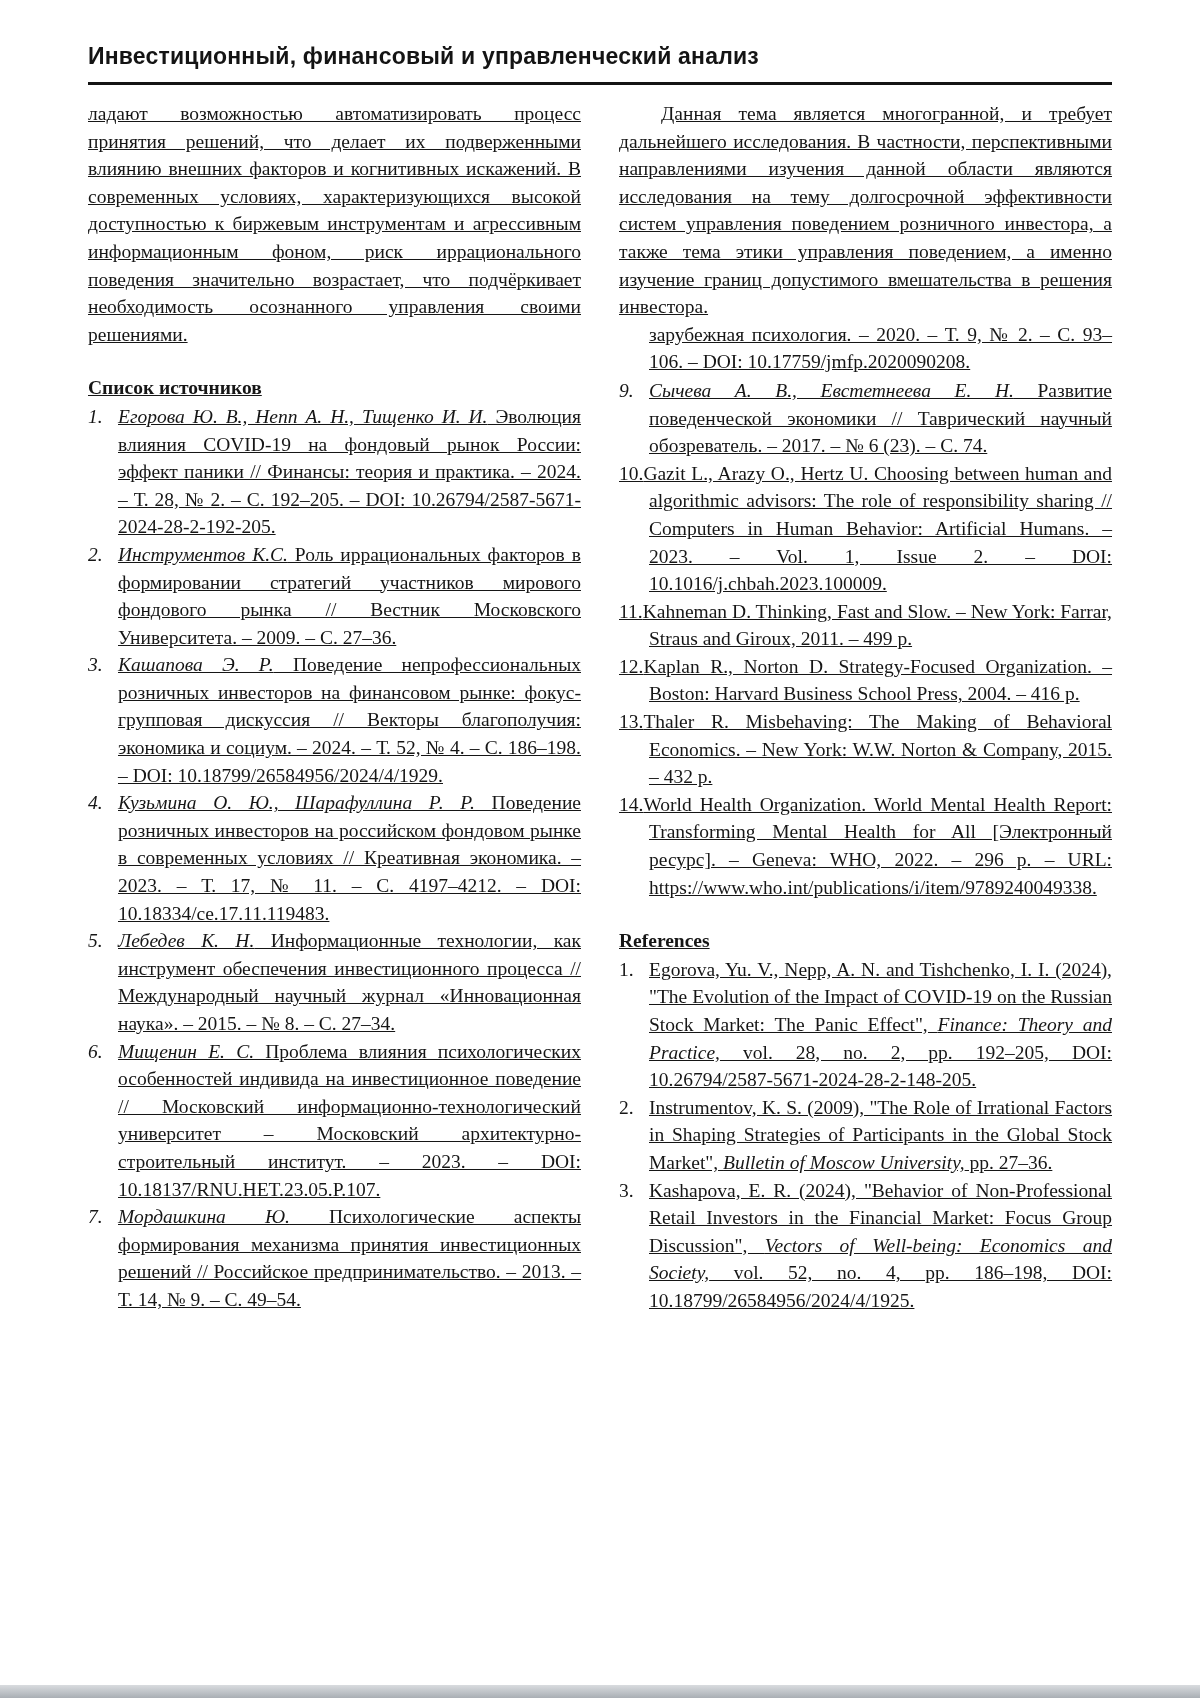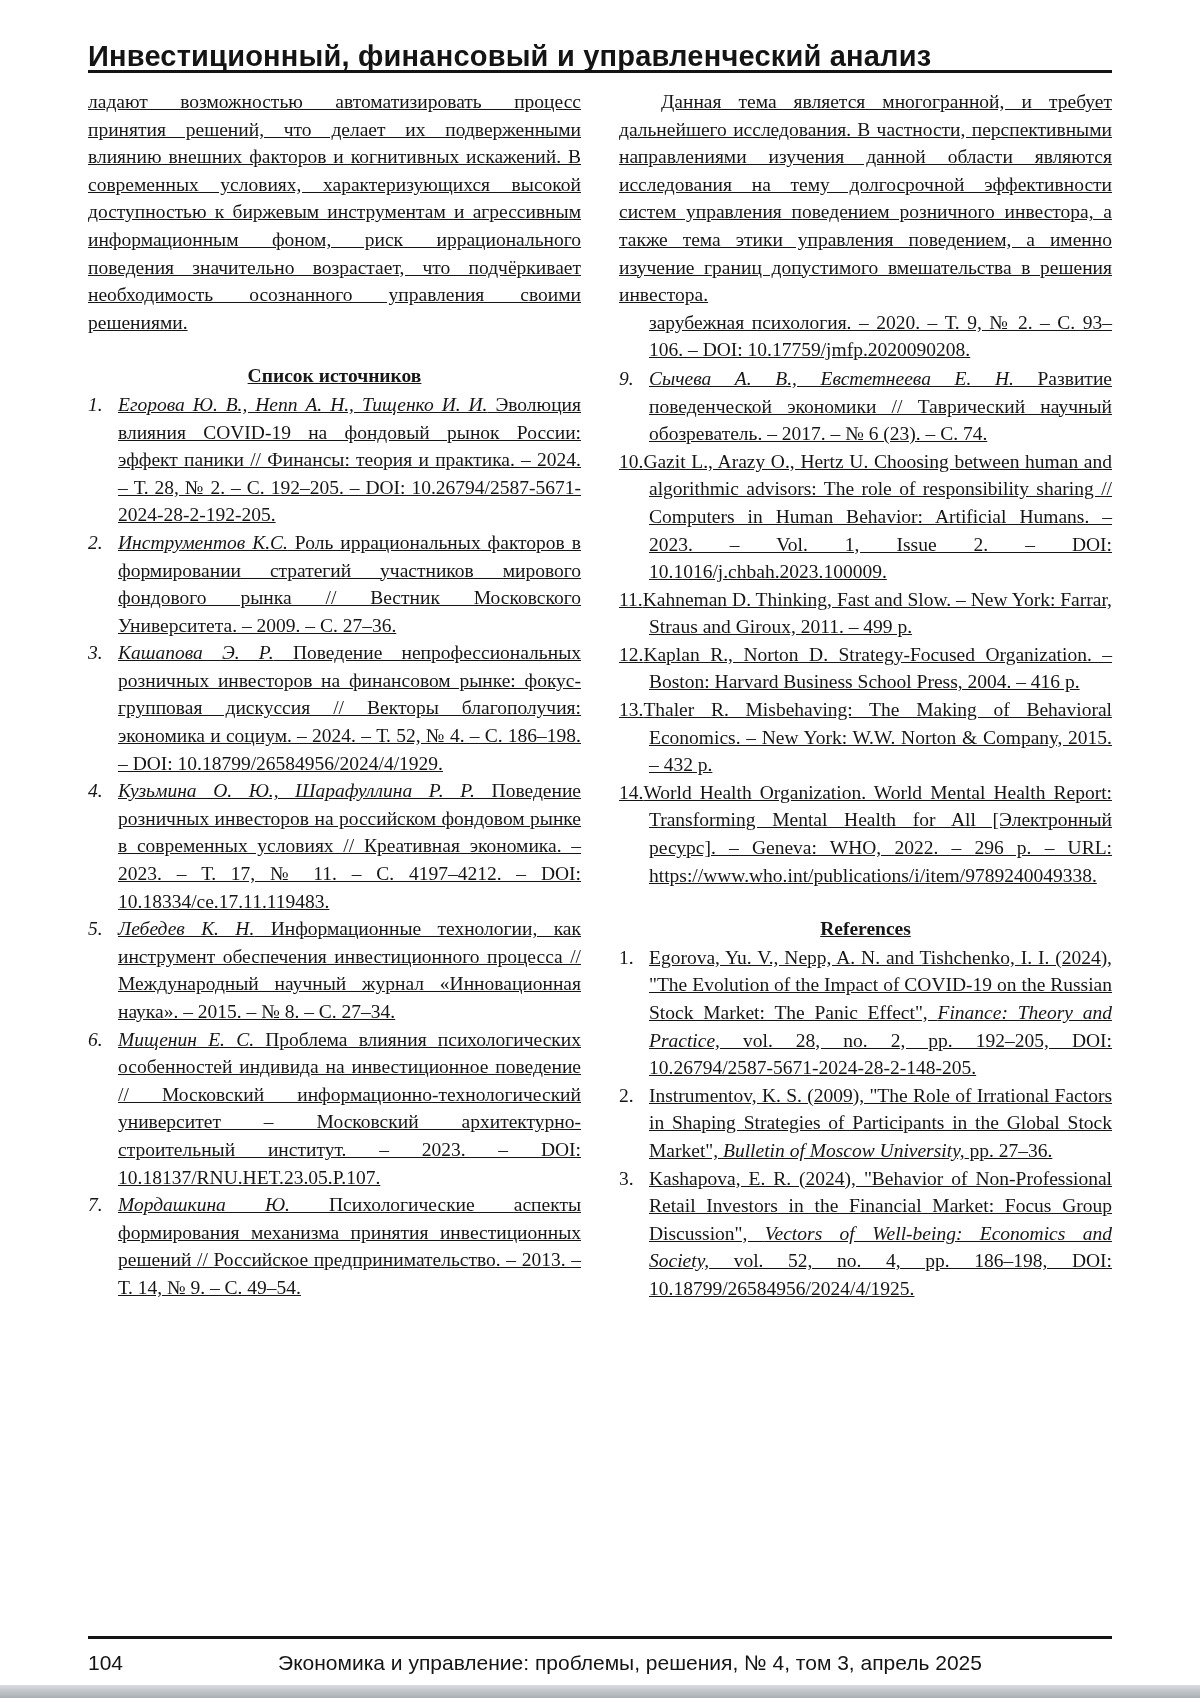--- a/index.html
+++ b/index.html
@@ -11,45 +11,45 @@
     margin: 0 auto;
     background: #ffffff;
     font-family: "Liberation Serif", serif;
     color: #161616;
     overflow: hidden;
   }
   .header { padding: 42px 88px 0 88px; }
   .header-title {
     font-family: "Liberation Sans", sans-serif;
     font-weight: 700;
-    font-size: 29px;
+    font-size: 23px;
     line-height: 28px;
     letter-spacing: 0.2px;
     color: #141414;
+    padding-bottom: 12px;
     border-bottom: 3px solid #141414;
   }
   .columns {
     display: flex;
     gap: 38px;
     padding: 15px 88px 0 88px;
   }
   .col {
     flex: 1 1 0;
     font-size: 19.5px;
     line-height: 27.6px;
     text-align: justify;
     hyphens: auto;
     text-decoration: underline;
   }
   p.intro { text-align: justify; }
   p.first-indent { text-indent: 42px; }
   h2.center-heading {
     font-size: 19.5px;
     font-weight: 700;
-    text-align: center;
     margin: 26px 0 1px 0;
   }
   .src-list { margin-top: 1px; }
   .src-item {
     padding-left: 30px;
     text-indent: -30px;
     text-align: justify;
   }
   .num-gap {
     display: inline-block;
@@ -123,20 +123,16 @@
       <h2 class="center-heading">References</h2>
       <div class="src-list" id="references-list">
           <div class="src-item"><span class="num-gap">1.</span><span>Egorova, Yu. V., Nepp, A. N. and Tishchenko, I. I. (2024), "The Evolution of the Impact of COVID-19 on the Russian Stock Market: The Panic Effect", </span><span class="it">Finance: Theory and Practice,</span><span> vol. 28, no. 2, pp. 192–205, DOI: 10.26794/2587-5671-2024-28-2-148-205.</span></div>
           <div class="src-item"><span class="num-gap">2.</span><span>Instrumentov, K. S. (2009), "The Role of Irrational Factors in Shaping Strategies of Participants in the Global Stock Market", </span><span class="it">Bulletin of Moscow University,</span><span> pp. 27–36.</span></div>
           <div class="src-item"><span class="num-gap">3.</span><span>Kashapova, E. R. (2024), "Behavior of Non-Professional Retail Investors in the Financial Market: Focus Group Discussion", </span><span class="it">Vectors of Well-being: Economics and Society,</span><span> vol. 52, no. 4, pp. 186–198, DOI: 10.18799/26584956/2024/4/1925.</span></div>
         </div>
     </div>
 
   </div>
 
-  <div class="footer">
-    <span class="footer-page-number">104</span>
-    <span class="footer-journal">Экономика и управление: проблемы, решения, № 4, том 3, апрель 2025</span>
-  </div>
 
   <div class="bottom-band"></div>
 
 </div>
 
 </body></html>

